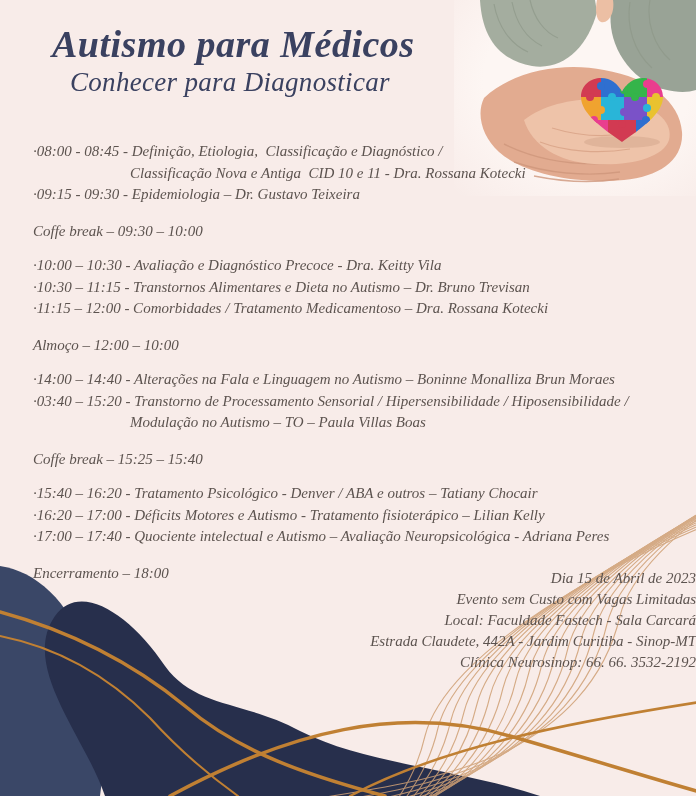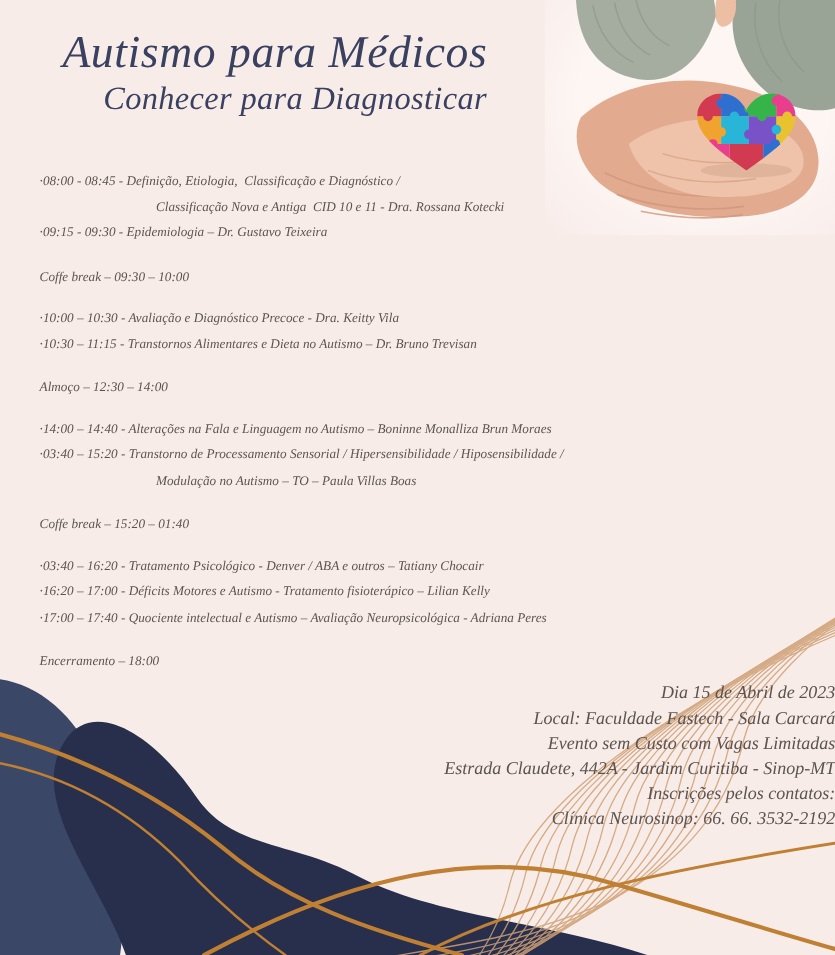--- a/index.html
+++ b/index.html
@@ -10,30 +10,30 @@
     position:relative;
     font-family:"Liberation Serif","DejaVu Serif",serif;
     font-style:italic;
     color:#5c534f;
   }
   .page{position:absolute;inset:0;}
 
   
   .header{position:absolute;left:52px;top:24px;z-index:3;color:#3a4160;}
   .header h1{
-    margin:0;font-size:38px;font-weight:400;letter-spacing:.5px;line-height:1.1;
+    margin:0;font-size:38px;font-weight:700;letter-spacing:.5px;line-height:1.1;
   }
   .header h2{
-    margin:2px 0 0 34px;font-size:27px;font-weight:500;letter-spacing:.3px;line-height:1.1;
+    margin:2px 0 0 18px;font-size:27px;font-weight:500;letter-spacing:.3px;line-height:1.1;
   }
 
   
   .schedule{
     position:absolute;left:33px;top:141px;width:650px;z-index:3;
-    font-size:11px;line-height:21.5px;
+    font-size:15px;line-height:21.5px;
   }
   .ln{white-space:pre;}
   .ln.cont{padding-left:97px;font-style:italic;}
   .ln.break{
     text-underline-offset:3px;
     margin:15px 0 13px 0;
   }
 
   
   .event-info{
@@ -162,33 +162,33 @@
     <h2>Conhecer para Diagnosticar</h2>
   </header>
 
   <main class="schedule">
     <div class="ln">·08:00 - 08:45 - Definição, Etiologia,  Classificação e Diagnóstico /</div>
     <div class="ln cont">Classificação Nova e Antiga  CID 10 e 11 - Dra. Rossana Kotecki</div>
     <div class="ln">·09:15 - 09:30 - Epidemiologia – Dr. Gustavo Teixeira</div>
     <div class="ln break">Coffe break – 09:30 – 10:00</div>
     <div class="ln">·10:00 – 10:30 - Avaliação e Diagnóstico Precoce - Dra. Keitty Vila</div>
     <div class="ln">·10:30 – 11:15 - Transtornos Alimentares e Dieta no Autismo – Dr. Bruno Trevisan</div>
-    <div class="ln break">Almoço – 12:30 – 14:00</div>
+    <div class="ln">·11:15 – 12:00 - Comorbidades / Tratamento Medicamentoso – Dra. Rossana Kotecki</div>
+    <div class="ln break">Almoço – 12:00 – 10:00</div>
     <div class="ln">·14:00 – 14:40 - Alterações na Fala e Linguagem no Autismo – Boninne Monalliza Brun Moraes</div>
     <div class="ln">·03:40 – 15:20 - Transtorno de Processamento Sensorial / Hipersensibilidade / Hiposensibilidade /</div>
     <div class="ln cont">Modulação no Autismo – TO – Paula Villas Boas</div>
-    <div class="ln break">Coffe break – 15:20 – 01:40</div>
-    <div class="ln">·03:40 – 16:20 - Tratamento Psicológico - Denver / ABA e outros – Tatiany Chocair</div>
+    <div class="ln break">Coffe break – 15:25 – 15:40</div>
+    <div class="ln">·15:40 – 16:20 - Tratamento Psicológico - Denver / ABA e outros – Tatiany Chocair</div>
     <div class="ln">·16:20 – 17:00 - Déficits Motores e Autismo - Tratamento fisioterápico – Lilian Kelly</div>
     <div class="ln">·17:00 – 17:40 - Quociente intelectual e Autismo – Avaliação Neuropsicológica - Adriana Peres</div>
     <div class="ln break">Encerramento – 18:00</div>
   </main>
 
   <footer class="event-info">
     <div>Dia 15 de Abril de 2023</div>
+    <div>Evento sem Custo com Vagas Limitadas</div>
     <div>Local: Faculdade Fastech - Sala Carcará</div>
-    <div>Evento sem Custo com Vagas Limitadas</div>
     <div>Estrada Claudete, 442A - Jardim Curitiba - Sinop-MT</div>
-    <div>Inscrições pelos contatos:</div>
     <div>Clínica Neurosinop: 66. 66. 3532-2192</div>
   </footer>
 
 </div>
 
 </body></html>

